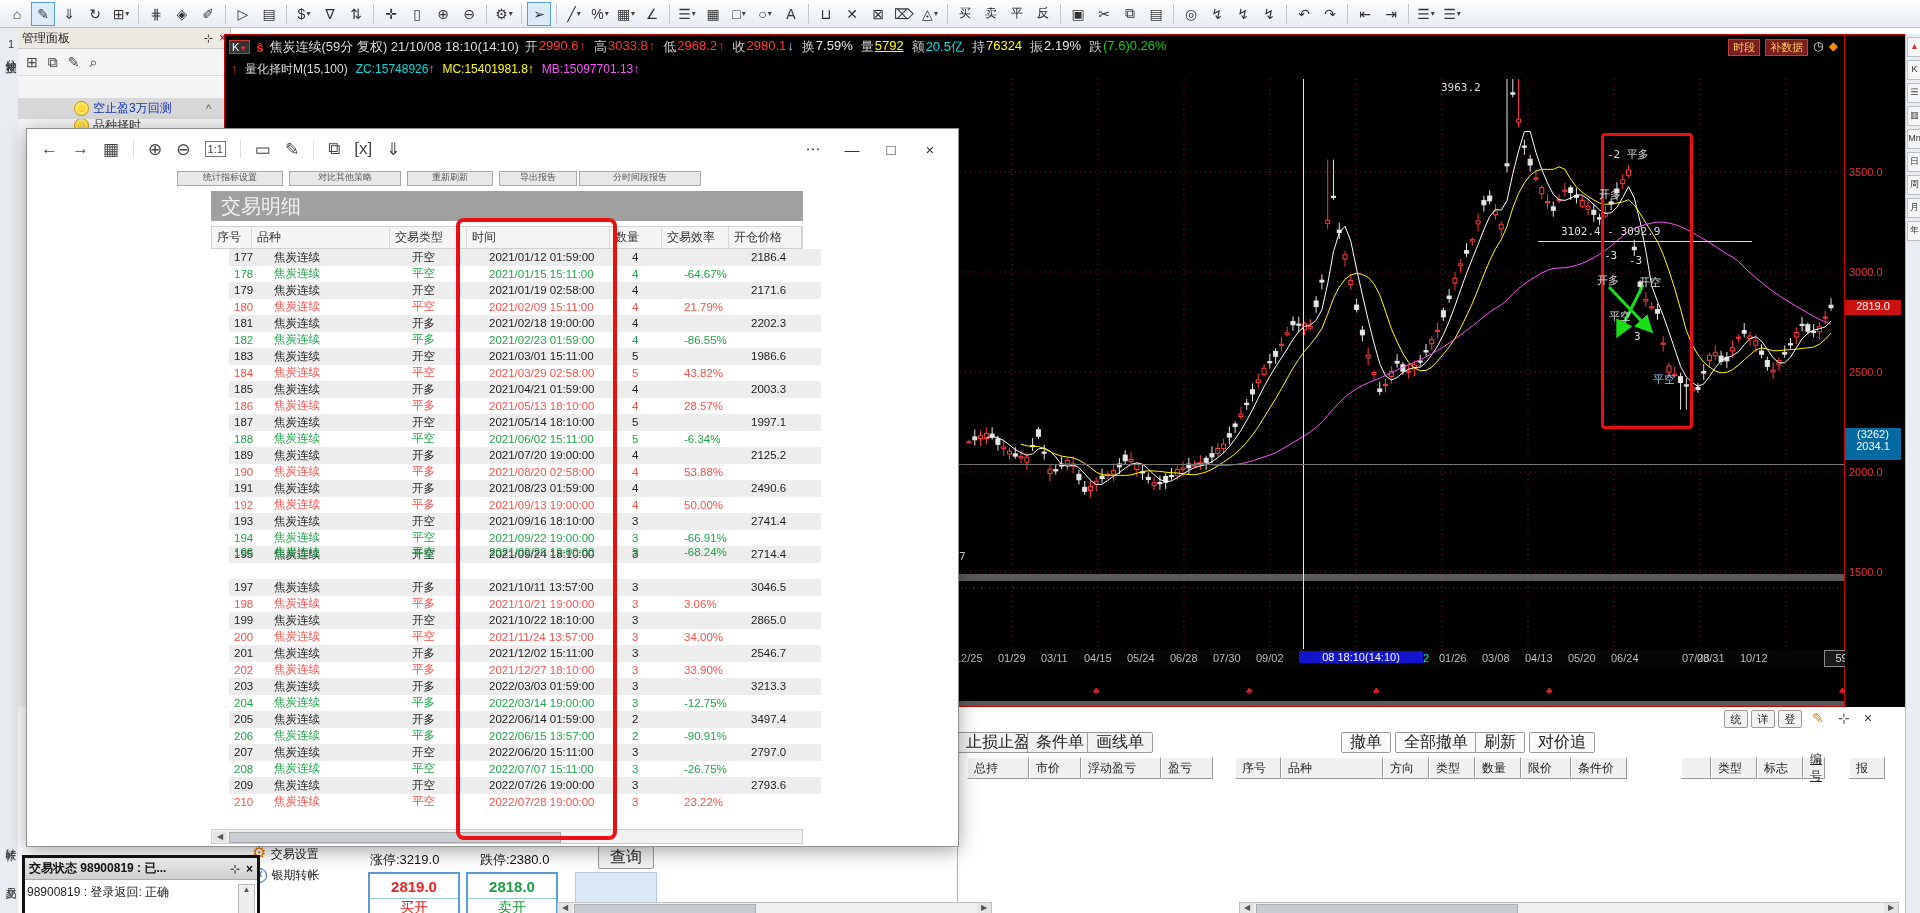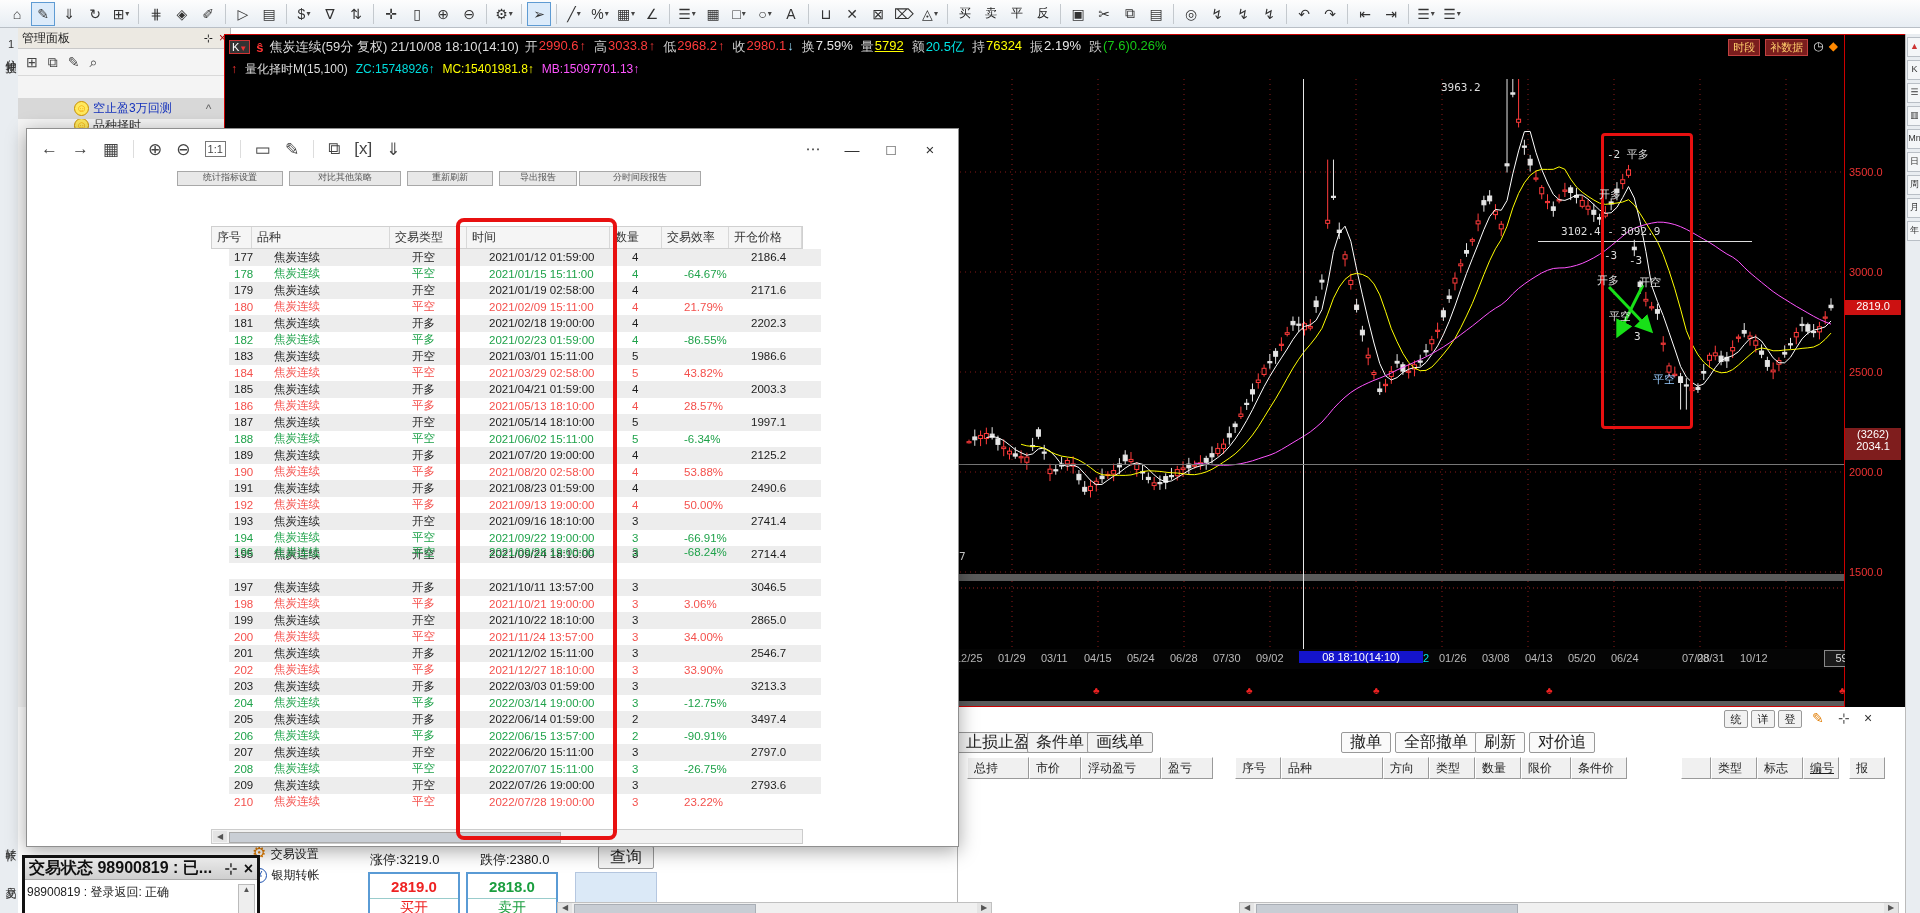--- a/index.html
+++ b/index.html
@@ -64,21 +64,21 @@
   #thead div{font-size:12px;color:#333;border-right:1px solid #d8d8d8;display:flex;align-items:center;padding-left:5px;box-sizing:border-box;}
   #tbody{position:absolute;left:184px;top:120px;width:592px;}
   .trow{position:absolute;left:0;width:592px;height:16.5px;display:flex;font-size:11.5px;align-items:center;margin-left:18px;}
   .trow.z{background:#ededed;}
   .trow div{padding-left:5px;box-sizing:border-box;overflow:hidden;white-space:nowrap;}
   .ck{color:#1c1c1c}.cg{color:#1fa24a}.cr{color:#f4504c}
   #vscroll{position:absolute;left:184px;top:700px;width:592px;height:15px;background:#f2f2f2;border:1px solid #ccc;box-sizing:border-box;}
   #vredbox{position:absolute;border:4px solid #e81010;border-radius:8px;z-index:5;}
   
   #status{left:22px;top:855px;width:232px;height:75px;border:3px solid #111;background:#fff;z-index:60;}
-  #status .st{height:21px;background:linear-gradient(#e9e9e9,#cfcfcf);display:flex;align-items:center;font-size:16px;font-weight:bold;color:#111;padding:0 4px;border-bottom:1px solid #aaa;}
+  #status .st{height:21px;background:linear-gradient(#e9e9e9,#cfcfcf);display:flex;align-items:center;font-size:12px;font-weight:bold;color:#111;padding:0 4px;border-bottom:1px solid #aaa;}
   #status .sb{font-size:12px;color:#222;padding:4px 2px;display:flex;}
   
   .gearic{color:#e07b00;} .yenic{color:#1d52b0;border:1px solid #1d52b0;border-radius:50%;width:13px;height:13px;display:inline-block;text-align:center;line-height:13px;font-size:10px;}
   .scrl{position:absolute;height:12px;background:#f0f0f0;border:1px solid #c0c0c0;box-sizing:border-box;}
   .scrl .ar{position:absolute;top:0;width:14px;height:10px;font-size:8px;color:#555;text-align:center;line-height:10px;background:#e4e4e4;}
   .scrl .th{position:absolute;top:1px;height:8px;background:#c8cdd4;border:1px solid #a9aeb5;}
 </style>
 </head>
 <body>
 
@@ -645,21 +645,21 @@
       </div>
   </div>
 
   <div class="abs" id="paxis">
       <div class="tick" style="top: 131px;">3500.0</div>
       <div class="tick" style="top: 231px;">3000.0</div>
       <div class="tick" style="top: 331px;">2500.0</div>
       <div class="tick" style="top: 431px;">2000.0</div>
       <div class="tick" style="top: 531px;">1500.0</div>
       <div class="ptag" style="top: 265px; background: rgb(204, 17, 17); height: 15px;">2819.0</div>
-      <div class="ptag" style="top: 393px; background: #7f1d1d; height: 32px;">
+      <div class="ptag" style="top: 393px; background: #0369a1; height: 32px;">
         <div>(3262)</div>
         <div>2034.1</div>
       </div>
     </div>
 
   <div class="abs" id="rstrip">
       <div class="rsi" style="color: rgb(204, 51, 51);">▲</div>
       <div class="rsi">K</div>
       <div class="rsi">☰</div>
       <div class="rsi">▥</div>
@@ -698,21 +698,21 @@
         <span class="hcell abs" style="left: 1263px; top: 50px; width: 102px;">品种</span>
         <span class="hcell abs" style="left: 1365px; top: 50px; width: 46px;">方向</span>
         <span class="hcell abs" style="left: 1411px; top: 50px; width: 46px;">类型</span>
         <span class="hcell abs" style="left: 1457px; top: 50px; width: 46px;">数量</span>
         <span class="hcell abs" style="left: 1503px; top: 50px; width: 50px;">限价</span>
         <span class="hcell abs" style="left: 1553px; top: 50px; width: 56px;">条件价</span>
         <span class="hcell abs" style="left: 1677px; top: 50px; width: 54px;">帐户</span>
         <span class="hcell abs" style="left: 1663px; top: 50px; width: 30px;"></span>
         <span class="hcell abs" style="left: 1693px; top: 50px; width: 46px;">类型</span>
         <span class="hcell abs" style="left: 1739px; top: 50px; width: 46px;">标志</span>
-        <span class="hcell abs" style="left: 1785px; top: 50px; width: 36px; text-decoration: underline;">编号</span>
+        <span class="hcell abs" style="left: 1785px; top: 50px; width: 22px; text-decoration: underline;">编号</span>
         <span class="hcell abs" style="left: 1831px; top: 50px; width: 36px;">报</span>
       </div>
 
     <div class="abs" style="left:234px;top:136px;">
       <span class="gearic">⚙</span>
       <span class="flatlbl">交易设置</span>
     </div>
     <div class="abs" style="left:234px;top:158px;">
       <span class="yenic">¥</span>
       <span class="flatlbl">银期转帐</span>
@@ -764,20 +764,23 @@
         <span class="wc" style="right: 47px;">□</span>
         <span class="wc" style="right: 8px;">×</span>
       </div>
     <div id="vtabs">
         <div class="vtab" style="left: 150px; width: 104px;">统计指标设置</div>
         <div class="vtab" style="left: 262px; width: 110px;">对比其他策略</div>
         <div class="vtab" style="left: 380px; width: 84px;">重新刷新</div>
         <div class="vtab" style="left: 472px; width: 76px;">导出报告</div>
         <div class="vtab" style="left: 552px; width: 120px;">分时间段报告</div>
       </div>
+    <div id="tblttl">
+        <span>交易明细</span>
+      </div>
     <div id="thead">
         <div style="width: 40px;">序号</div>
         <div style="width: 138px;">品种</div>
         <div style="width: 77px;">交易类型</div>
         <div style="width: 143px;">时间</div>
         <div style="width: 52px;">数量</div>
         <div style="width: 67px;">交易效率</div>
         <div style="width: 73px;">开仓价格</div>
       </div>
     <div id="tbody">

